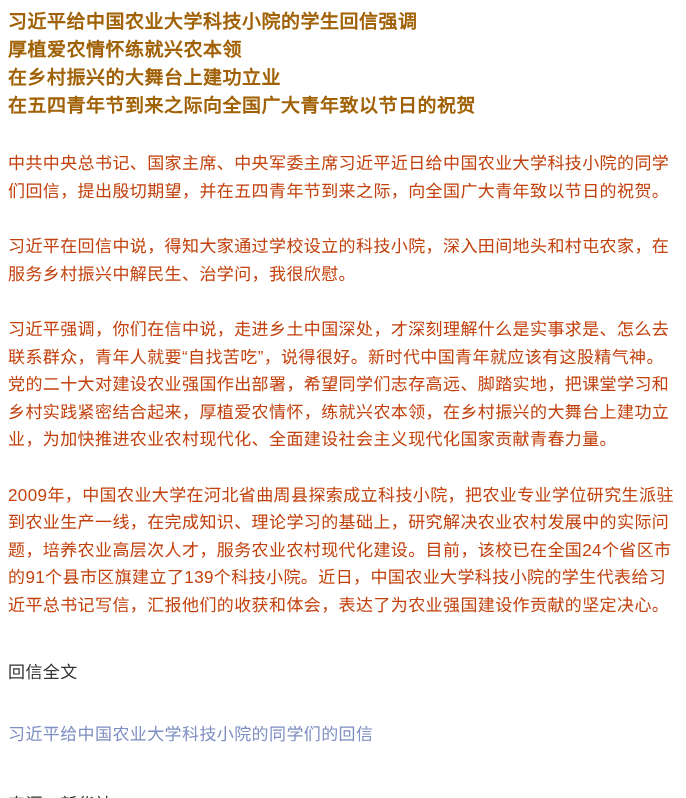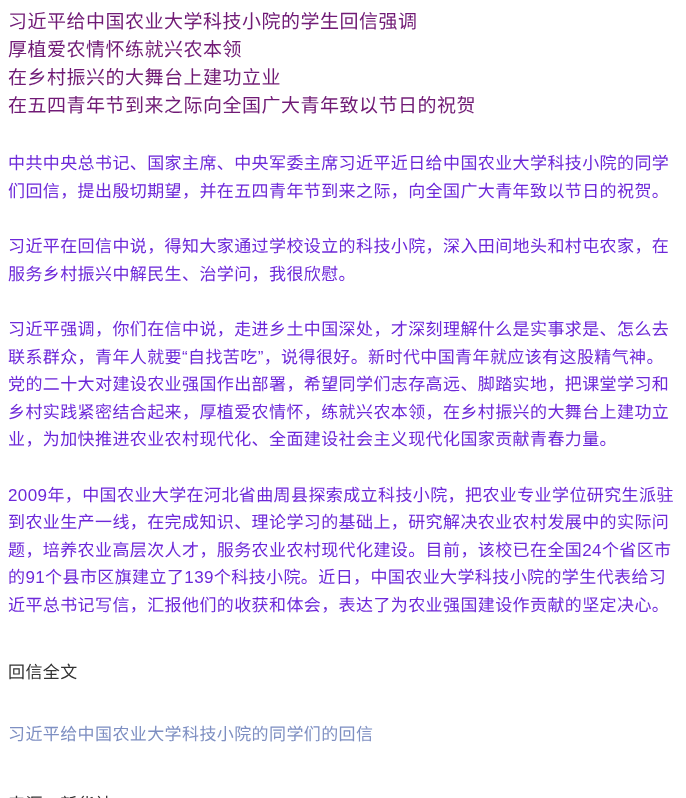--- a/index.html
+++ b/index.html
@@ -8,32 +8,32 @@
     background: #ffffff;
     font-family: "Liberation Sans", "DejaVu Sans", sans-serif;
   }
   .page {
     width: 686px;
     min-height: 798px;
     background: #ffffff;
     padding: 8px 8px 10px 8px;
   }
   .headline {
-    color: #701a75;
+    color: #a16207;
     font-size: 19px;
-    font-weight: normal;
+    font-weight: bold;
     line-height: 28px;
     letter-spacing: 0.5px;
   }
   .headline .headline-line { display: block; }
   .body-copy {
     margin-top: 30px;
   }
   .para {
-    color: #6d28d9;
+    color: #c2410c;
     font-size: 17px;
     line-height: 27.5px;
     letter-spacing: 0.4px;
     margin-bottom: 28px;
     text-align: left;
   }
   .para:last-child { margin-bottom: 12px; }
   .section-label {
     margin-top: 40px;
     color: #333333;

